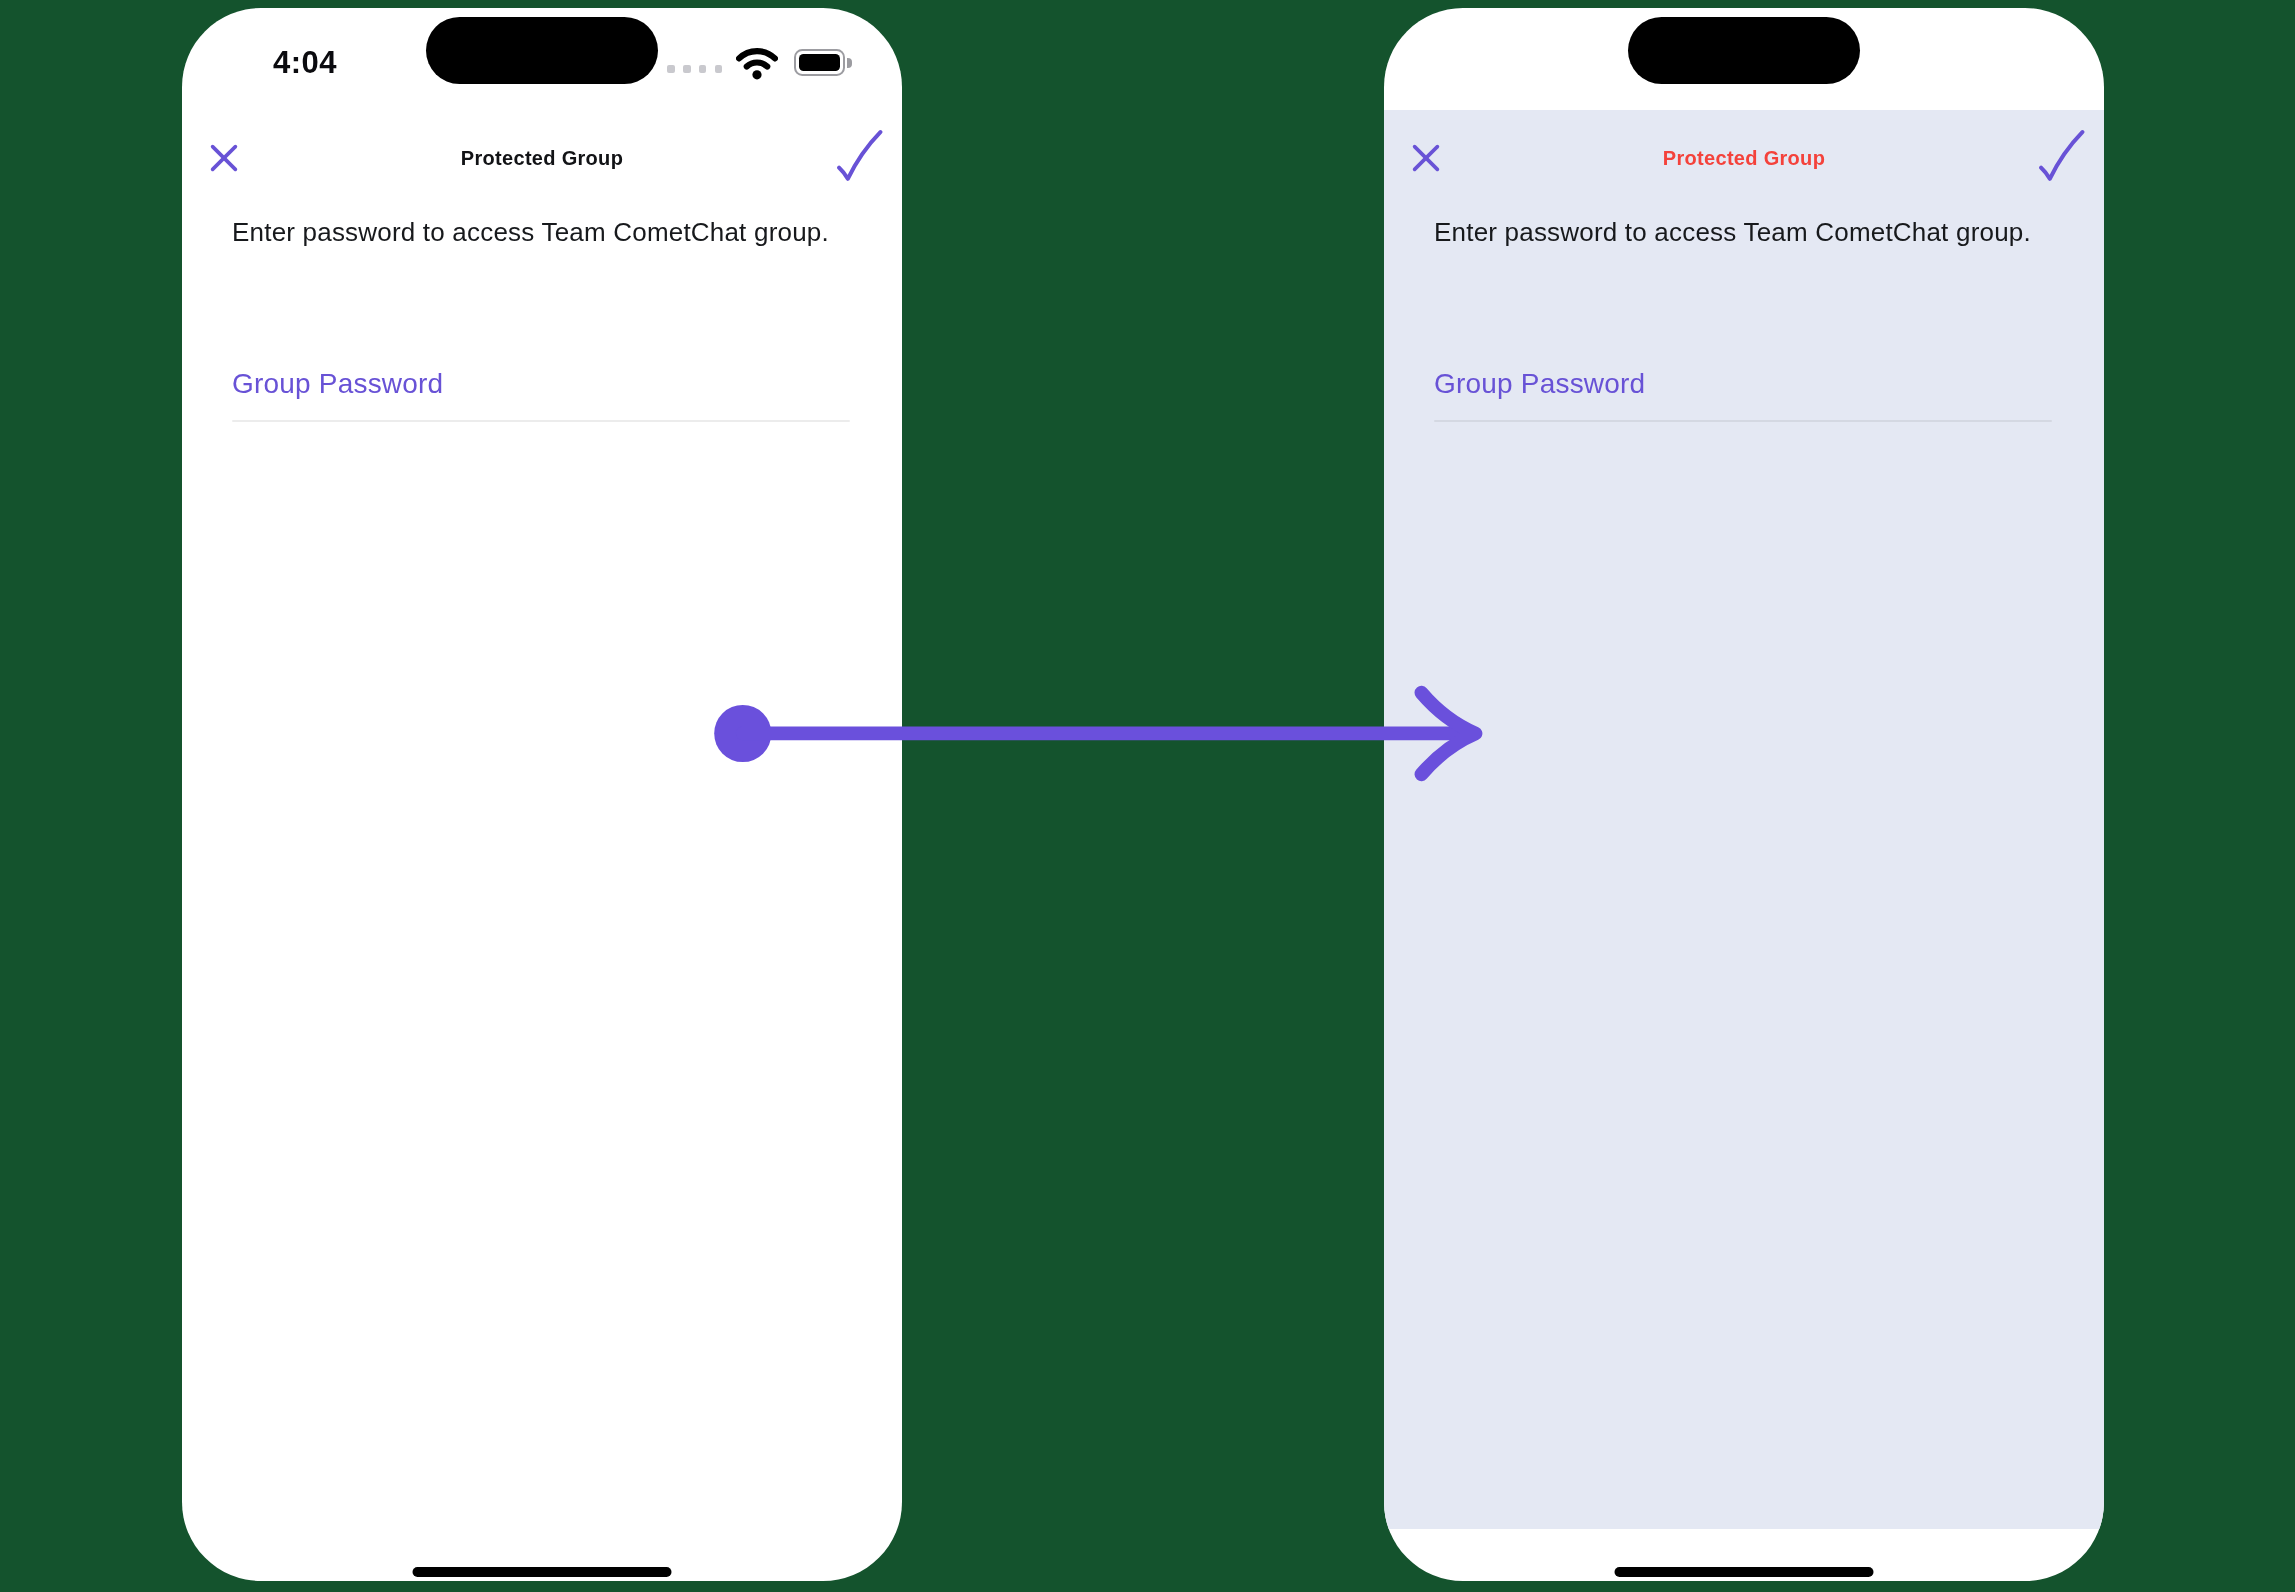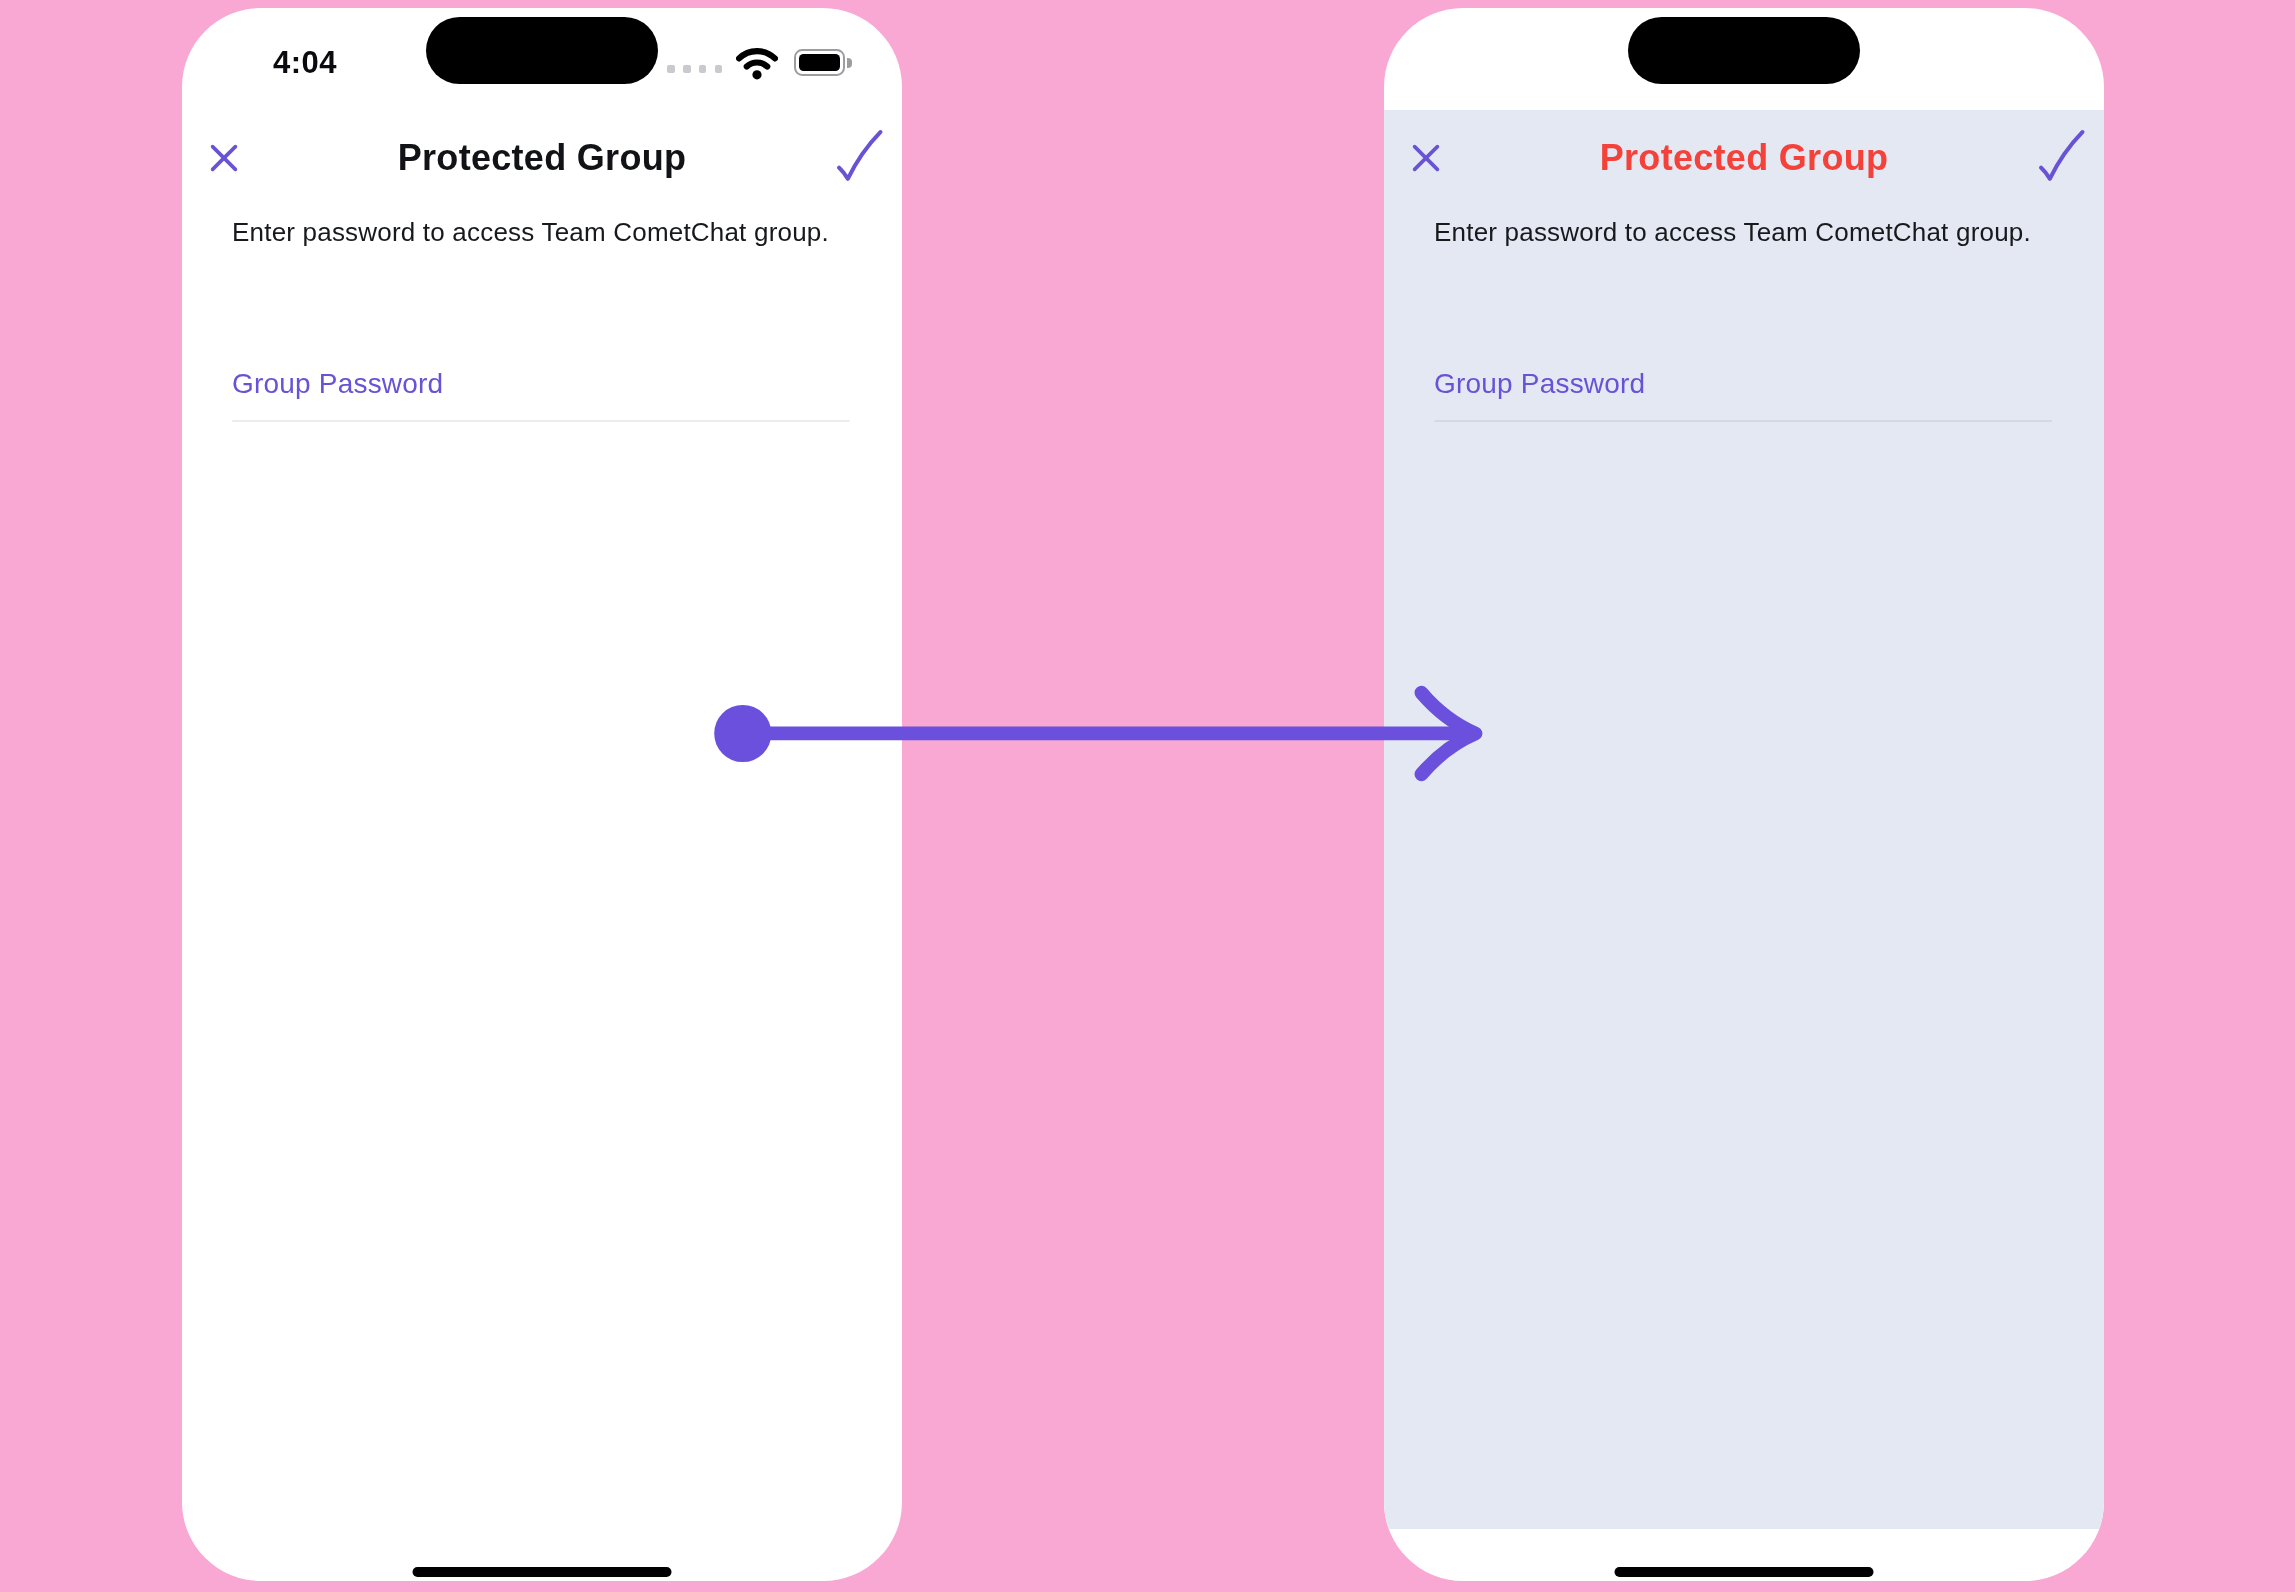--- a/index.html
+++ b/index.html
@@ -1,19 +1,19 @@
 <!DOCTYPE html>
 <html style="--purple: #6852D6; --arrow: #6A50DC; --red: #F4423B; --lavender: #E4E8F3;font-size:8.2px"><head>
 <meta charset="utf-8">
 <style>
   * { margin:0; padding:0; box-sizing:border-box; }
   html,body { width:2295px; height:1593px; background:#000; overflow:hidden;
               font-family:"Liberation Sans", sans-serif; }
 
-  .canvas { position:relative; width:2295px; height:1593px; background:#f9a8d4; }
+  .canvas { position:relative; width:2295px; height:1593px; background:#14532d; }
 
   
   .phone { position:absolute; top:7.7px; width:720px; height:1573px;
            background:#fff; border-radius:79px; overflow:hidden; }
   .phone--left  { left:182px; }
   .phone--right { left:1384px; }
 
   .content-tint { position:absolute; left:0; right:0; top:102px; height:1419px;
                   background:var(--lavender,#E4E8F3); }
 
@@ -35,21 +35,21 @@
   .battery .nub   { position:absolute; right:-6.6px; top:8.2px; width:4.6px; height:10.2px;
                     background:#9C9CA1; border-radius:0 4.1px 4.1px 0; }
 
   
   .modal-header { position:absolute; top:118px; left:0; right:0; height:65px;
                   display:flex; align-items:center; justify-content:space-between;
                   padding:0 19.4px 0 26.5px; z-index:3; }
   .icon-btn { background:none; border:none; cursor:pointer; display:flex;
               align-items:center; justify-content:center; padding:0; }
   .title { position:absolute; left:50%; top:50%; transform:translate(-50%,-50%);
-           font-size:36px; font-weight:600; color:#121316; letter-spacing:0.3px;
+           font-size:20px; font-weight:600; color:#121316; letter-spacing:0.3px;
            white-space:nowrap; }
   .phone--right .title { color:var(--red,#F4423B); }
   .x-icon line  { stroke:var(--purple,#6852D6); stroke-width:7; stroke-linecap:round; }
   .check-icon path { stroke:var(--purple,#6852D6); stroke-width:8; fill:none;
                      stroke-linecap:round; stroke-linejoin:round; }
 
   
   .description { position:absolute; top:204px; left:50px; max-width:628px;
                  font-size:26px; line-height:40px; color:#17191C;
                  letter-spacing:0.2px; z-index:3; }

